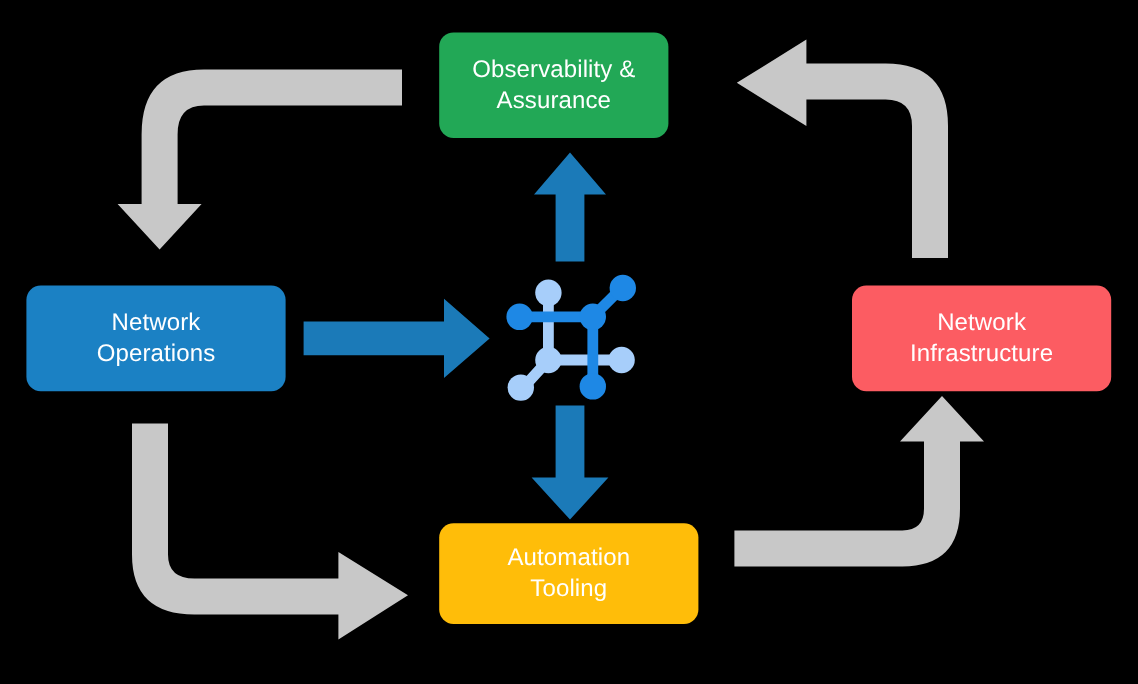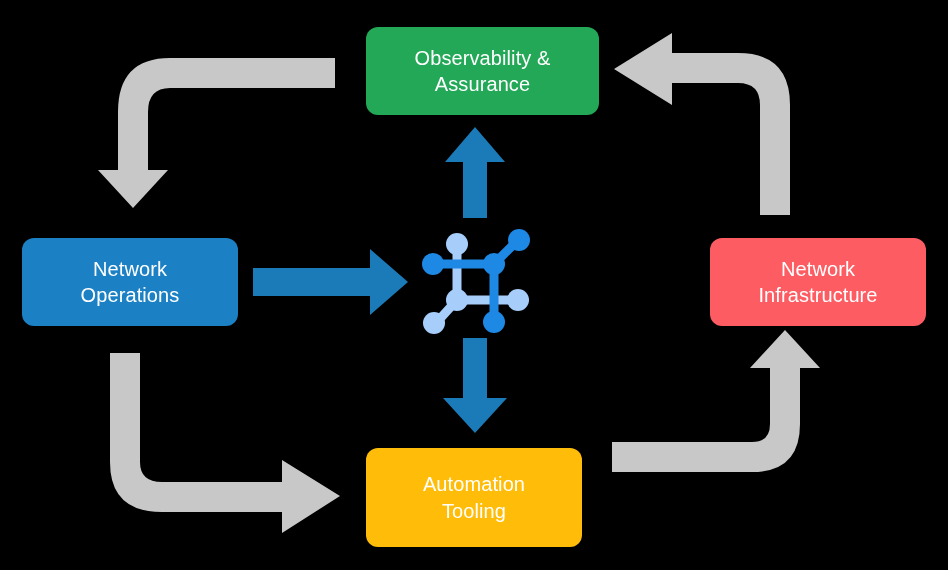--- a/index.html
+++ b/index.html
@@ -37,33 +37,33 @@
     font-size: 20px;
     line-height: 1.32;
     font-weight: 400;
     letter-spacing: 0.1px;
     box-sizing: border-box;
     padding: 4px 10px;
     white-space: pre-line;
     user-select: none;
   }
   #node-observability {
-    left: 366px; top: 27px; width: 233px; height: 88px;
+    left: 366px; top: 27px; width: 191px; height: 88px;
     background: #22A856;
   }
   #node-network-operations {
     left: 22px; top: 238px; width: 216px; height: 88px;
     background: #1B81C4;
   }
   #node-network-infrastructure {
     left: 710px; top: 238px; width: 216px; height: 88px;
     background: #FC5C62;
   }
   #node-automation-tooling {
-    left: 366px; top: 448px; width: 216px; height: 99px;
+    left: 366px; top: 436px; width: 216px; height: 84px;
     background: #FFBD09;
     border-radius: 12px;
   }
   #central-icon-wrap {
     position: absolute;
     left: 418px; top: 218px;
     width: 118px; height: 118px;
   }
   #central-icon-wrap svg { display: block; }
 </style>

